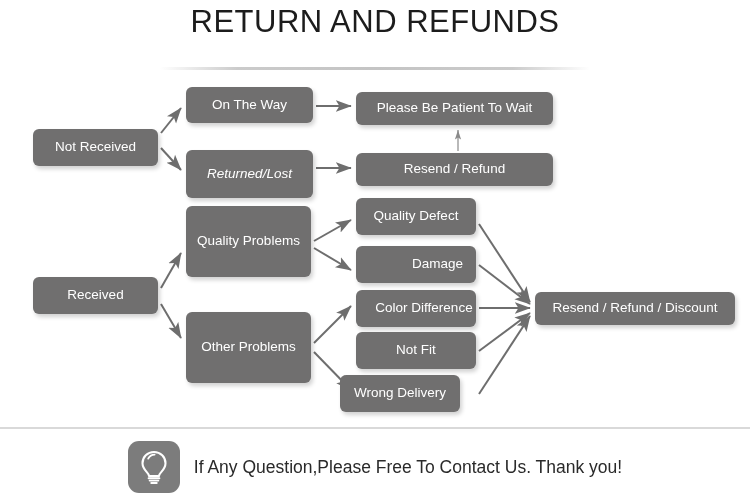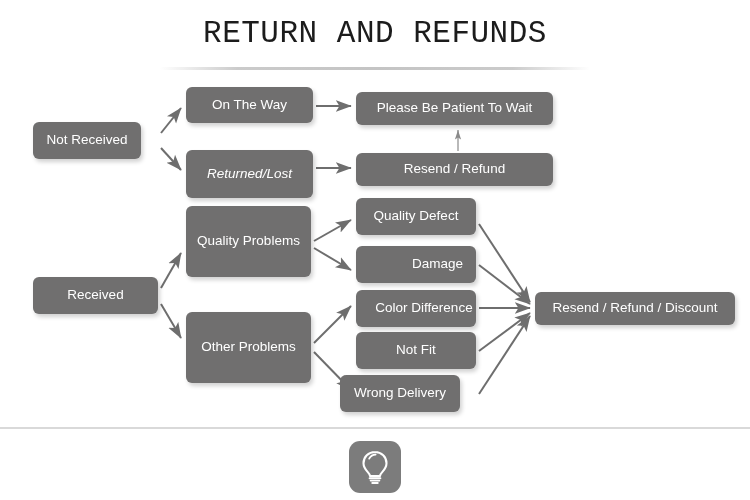--- a/index.html
+++ b/index.html
@@ -13,28 +13,28 @@
     position: relative;
     overflow: hidden;
     font-family: "Liberation Sans", sans-serif;
     -webkit-font-smoothing: antialiased;
   }
 
   
   #page-title {
     position: absolute;
     left: 0;
-    top: 16px;
+    top: 4px;
     width: 750px;
     text-align: center;
     font-size: 31px;
     font-weight: 400;
     letter-spacing: 0.5px;
     color: #1c1c1c;
-    font-family: Liberation Mono, monospace;
+    font-family: Liberation Sans, sans-serif;
   }
   #title-divider {
     position: absolute;
     left: 160px;
     top: 67px;
     width: 430px;
     height: 3px;
     background: linear-gradient(to right,
                 rgba(215,215,215,0) 0%,
                 rgba(200,200,200,0.95) 18%,
@@ -145,21 +145,21 @@
     <path d="M479,224 L530,302"></path>
     <path d="M479,265 L530,304"></path>
     <path d="M479,308 L530,308"></path>
     <path d="M479,351 L530,313"></path>
     <path d="M479,394 L530,316"></path>
   </g>
 
   <path d="M458,151 L458,130" stroke="#8A8A8A" stroke-width="1.2" fill="none" marker-end="url(#ah-thin)"></path>
 </svg>
 
-<div class="node" style="left:33px;top:122px;width:108px;height:37px;">
+<div class="node" style="left:33px;top:129px;width:125px;height:37px;">
   <span>Not Received</span>
 </div>
 <div class="node" style="left:186px;top:87px;width:127px;height:36px;">
   <span>On The Way</span>
 </div>
 <div class="node" style="left:186px;top:150px;width:127px;height:48px;font-style:italic;">
   <span>Returned/Lost</span>
 </div>
 <div class="node" style="left:356px;top:92px;width:197px;height:33px;">
   <span>Please Be Patient To Wait</span>
@@ -202,13 +202,14 @@
       <path d="M17 4 C10.4 4 5.5 9 5.5 15.2 C5.5 19.4 7.7 21.8 9.8 24.1
                C11.1 25.5 11.8 26.6 12.1 28.1 L21.9 28.1
                C22.2 26.6 22.9 25.5 24.2 24.1 C26.3 21.8 28.5 19.4 28.5 15.2
                C28.5 9 23.6 4 17 4 Z" fill="none" stroke="#ffffff" stroke-width="2.1" stroke-linejoin="round"></path>
       <path d="M11.2 10.6 C12.6 8.0 15.0 6.6 17.6 6.6" fill="none" stroke="#ffffff" stroke-width="1.8" stroke-linecap="round"></path>
       <line x1="11.6" y1="30.2" x2="22.4" y2="30.2" stroke="#ffffff" stroke-width="1.9" stroke-linecap="round"></line>
       <line x1="12.6" y1="32.6" x2="21.4" y2="32.6" stroke="#ffffff" stroke-width="1.8" stroke-linecap="round"></line>
       <line x1="14.2" y1="35.0" x2="19.8" y2="35.0" stroke="#ffffff" stroke-width="1.8" stroke-linecap="round"></line>
     </svg>
   </div>
+  <div id="footer-text">If Any Question,Please Free To Contact Us. Thank you!</div>
 </div>
 
 </body></html>

